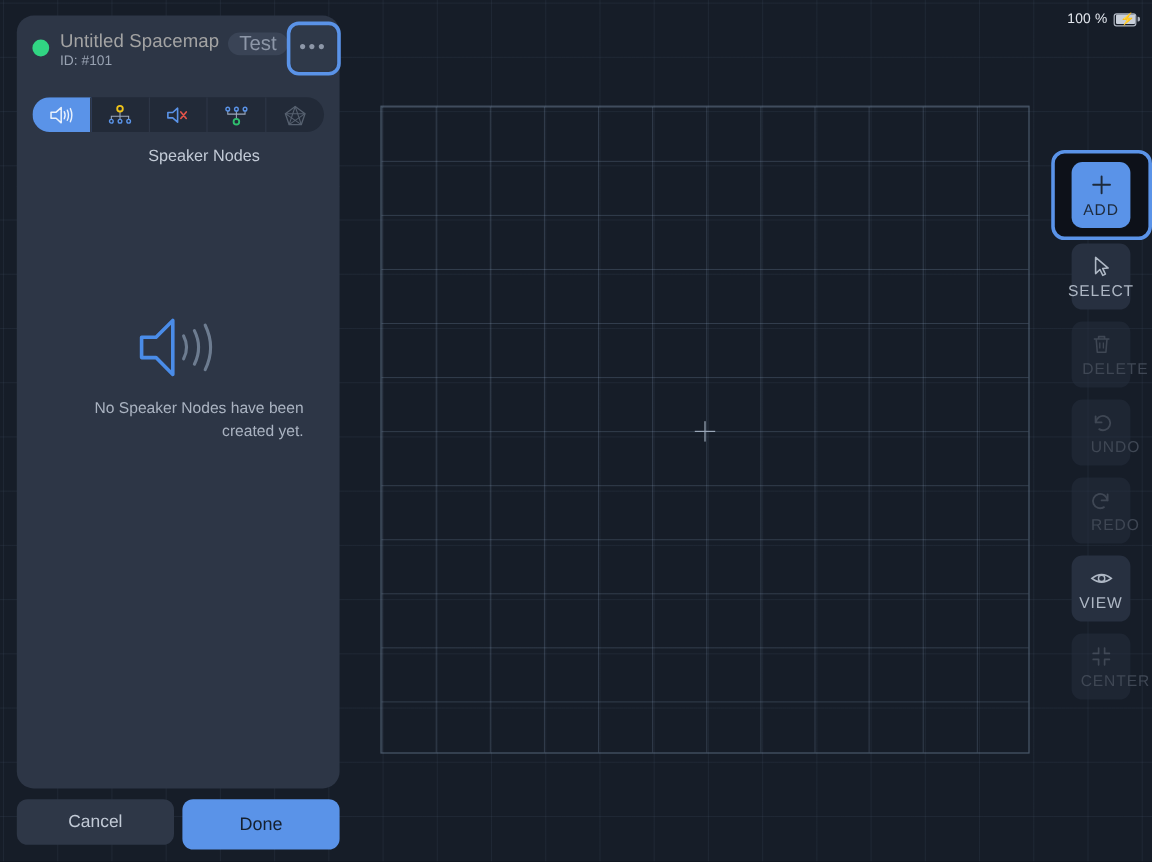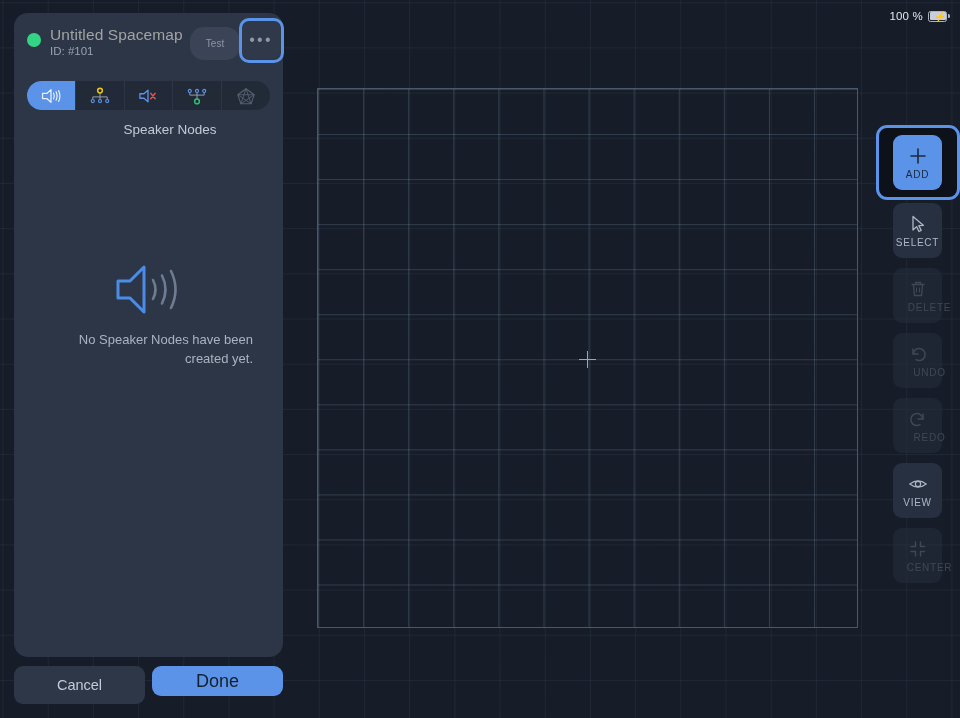--- a/index.html
+++ b/index.html
@@ -89,23 +89,23 @@
   }
   .title {
     position: absolute; left: 50px; top: 26px;
     color: #a3a3a3; font-size: 15.5px; letter-spacing: .1px;
   }
   .subtitle {
     position: absolute; left: 50px; top: 45px;
     color: #98a2b2; font-size: 11.5px;
   }
   .test-btn {
-    position: absolute; left: 190px; top: 27px; width: 50px; height: 33px;
+    position: absolute; left: 190px; top: 27px; width: 50px; height: 19px;
     background: #3a4456; border-radius: 14px;
-    color: #8d97a8; font-size: 10px;
+    color: #8d97a8; font-size: 17px;
     display: flex; align-items: center; justify-content: center;
   }
   .more-btn {
     position: absolute; left: 242px; top: 21px; width: 38px; height: 38px;
     background: #2f3949; border-radius: 8px;
     color: #8d97a8; font-size: 16px; letter-spacing: 2.2px;
     display: flex; align-items: center; justify-content: center;
   }
   .focus-ring {
     position: absolute; left: 239px; top: 18px; width: 45px; height: 45px;
@@ -146,37 +146,37 @@
   }
 
   
   .cancel-btn {
     position: absolute; left: 14px; top: 666px; width: 131px; height: 38px;
     background: #2e3747; border-radius: 9px;
     color: #c3cbd7; font-size: 14.5px;
     display: flex; align-items: center; justify-content: center;
   }
   .done-btn {
-    position: absolute; left: 152px; top: 666px; width: 131px; height: 30px;
+    position: absolute; left: 152px; top: 666px; width: 131px; height: 42px;
     background: #5a93e8; border-radius: 9px;
-    color: #15202e; font-size: 18px;
+    color: #15202e; font-size: 15px;
     display: flex; align-items: center; justify-content: center;
   }
 
   
   .tool {
     position: absolute; left: 893px; width: 49px; height: 55px;
     border-radius: 9px; background: #273040;
     display: flex; flex-direction: column; align-items: center;
     justify-content: center; gap: 3px;
   }
   .tool.active { background: #5a93e8; }
   .tool.disabled { opacity: .48; }
   .tool .t-label {
-    font-size: 10px; letter-spacing: .75px; color: #aeb7c4;
+    font-size: 13px; letter-spacing: .75px; color: #aeb7c4;
   }
   .tool.active .t-label { color: #1d2a3b; }
   .tool.disabled .t-label { color: #6c7584; padding-left: 24px; }
   .tool .t-ico { width: 20px; height: 20px; display: block; }
   .tool-focus {
     position: absolute; left: 876px; top: 125px; width: 84px; height: 75px;
     border: 3px solid #5a93e8; border-radius: 11px; pointer-events: none;
   }
   .tool-focus-bg {
     position: absolute; left: 876px; top: 125px; width: 84px; height: 75px;

